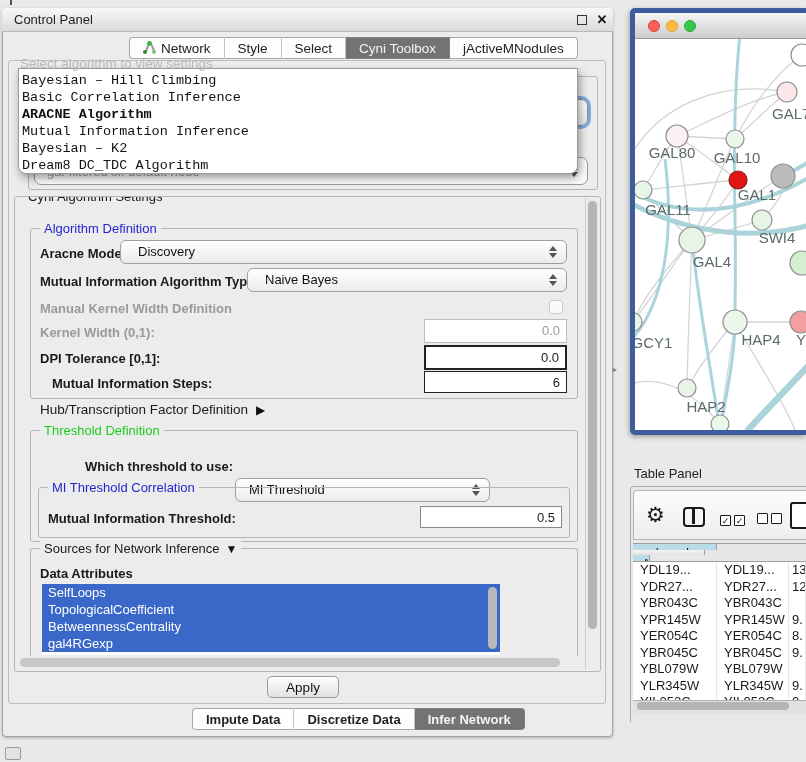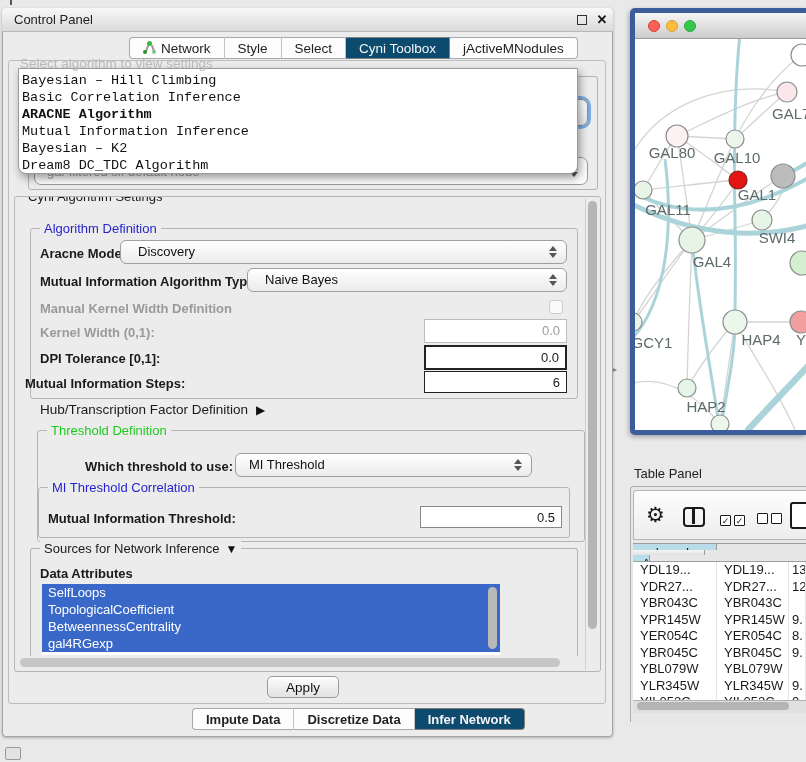--- a/index.html
+++ b/index.html
@@ -12,21 +12,21 @@
   .cp-title { left:2px; top:8px; width:611px; height:24px; background:linear-gradient(#f8f8f8,#dadada); border-bottom:1px solid #b8b8b8; border-radius:4px 4px 0 0; }
   .cp-title-text { left:14px; top:12px; font-size:13px; color:#222; }
   .float-btn { left:577px; top:15px; width:10px; height:10px; border:1.5px solid #333; background:transparent; }
   .close-btn { left:595px; top:11px; width:14px; height:16px; font-size:13px; font-weight:bold; color:#111; text-align:center; line-height:17px; }
 
   
   .seg-row { display:flex; height:22px;padding-left:44px; }
   .seg { background:#fdfdfd; border-top:1px solid #a8a8a8; border-bottom:1px solid #a8a8a8; border-right:1px solid #c3c3c3; padding:0 13px; line-height:21px; font-size:13.5px; color:#222; white-space:nowrap; display:flex; align-items:center; gap:5px; }
   .seg:first-child { border-left:1px solid #a8a8a8; border-radius:4px 0 0 4px; }
   .seg:last-child { border-right:1px solid #a8a8a8; border-radius:0 4px 4px 0; }
-  .seg.sel { background:#0c4a6e; color:#f5f5f5; border-color:#7f7f7f; }
+  .seg.sel { background:#737373; color:#f5f5f5; border-color:#7f7f7f; }
   .top-tabs { left:85px; top:37px; }
   .bot-tabs { left:148px; top:708px;text-align:right; }
   .bot-tabs .seg { font-weight:bold; font-size:13px; }
 
   .cp-content { left:8px; top:60px; width:598px; height:644px; background:#ececec; border:1px solid #bdbdbd; border-radius:3px; }
 
   
   .groupA { left:28px; top:76px; width:570px; height:114px; border:1px solid #b5b5b5; border-radius:3px; }
   .combo-frag1 { left:34px; top:99px; width:554px; height:27px; border:1px solid #8a8a8a; border-radius:7px; background:linear-gradient(#ffffff,#e8e8e8); box-shadow:0 0 0 3px rgba(98,155,221,.8); }
   .combo-frag2 { left:34px; top:157px; width:554px; height:28px; border:1px solid #9a9a9a; border-radius:7px; background:#fbfbfb; color:#9a9a9a; line-height:27px; padding-left:12px; }
@@ -194,33 +194,33 @@
 <div class="abs combo" style="left:247px;top:268px;width:320px;height:24px;">
   <span>Naive Bayes</span>
   <span class="updown"></span>
 </div>
 <div class="abs lbl dis" style="left:40px;top:301px;">Manual Kernel Width Definition</div>
 <div class="abs checkbox" style="left:549px;top:300px;"></div>
 <div class="abs lbl dis" style="left:40px;top:325px;">Kernel Width (0,1):</div>
 <div class="abs numin" style="left:424px;top:319px;width:143px;height:24px;border:1px solid #bdbdbd;color:#9a9a9a;">0.0</div>
 <div class="abs lbl" style="left:40px;top:351px;">DPI Tolerance [0,1]:</div>
 <div class="abs numin" style="left:424px;top:345px;width:143px;height:25px;border:2px solid #222;">0.0</div>
-<div class="abs lbl" style="left:25px;top:376px;">Mutual Information Steps:</div>
+<div class="abs lbl" style="left:52px;top:376px;">Mutual Information Steps:</div>
 <div class="abs numin" style="left:424px;top:371px;width:143px;height:22px;border:1.5px solid #222;">6</div>
 
 <div class="abs hub-row">
   <span>Hub/Transcription Factor Definition</span>
   <span class="tri">▶</span>
 </div>
 
-<div class="abs gbox" style="left:37px;top:430px;width:548px;height:112px;">
+<div class="abs gbox" style="left:30px;top:430px;width:548px;height:112px;">
   <div class="gtitle green-t">Threshold Definition</div>
 </div>
 <div class="abs lbl" style="left:85px;top:459px;text-align:right;">Which threshold to use:</div>
-<div class="abs combo" style="left:235px;top:453px;width:297px;height:24px;padding-left:13px;">
+<div class="abs combo" style="left:235px;top:478px;width:255px;height:24px;padding-left:13px;">
   <span>MI Threshold</span>
   <span class="updown"></span>
 </div>
 <div class="abs gbox" style="left:38px;top:487px;width:532px;height:51px;">
   <div class="gtitle blue-t">MI Threshold Correlation</div>
 </div>
 <div class="abs lbl" style="left:48px;top:511px;text-align:center;">Mutual Information Threshold:</div>
 <div class="abs numin" style="left:420px;top:506px;width:142px;height:22px;border:1px solid #888;">0.5</div>
 
 <div class="abs gbox" style="left:30px;top:548px;width:548px;height:108px;border-bottom:none;border-radius:3px 3px 0 0;">

